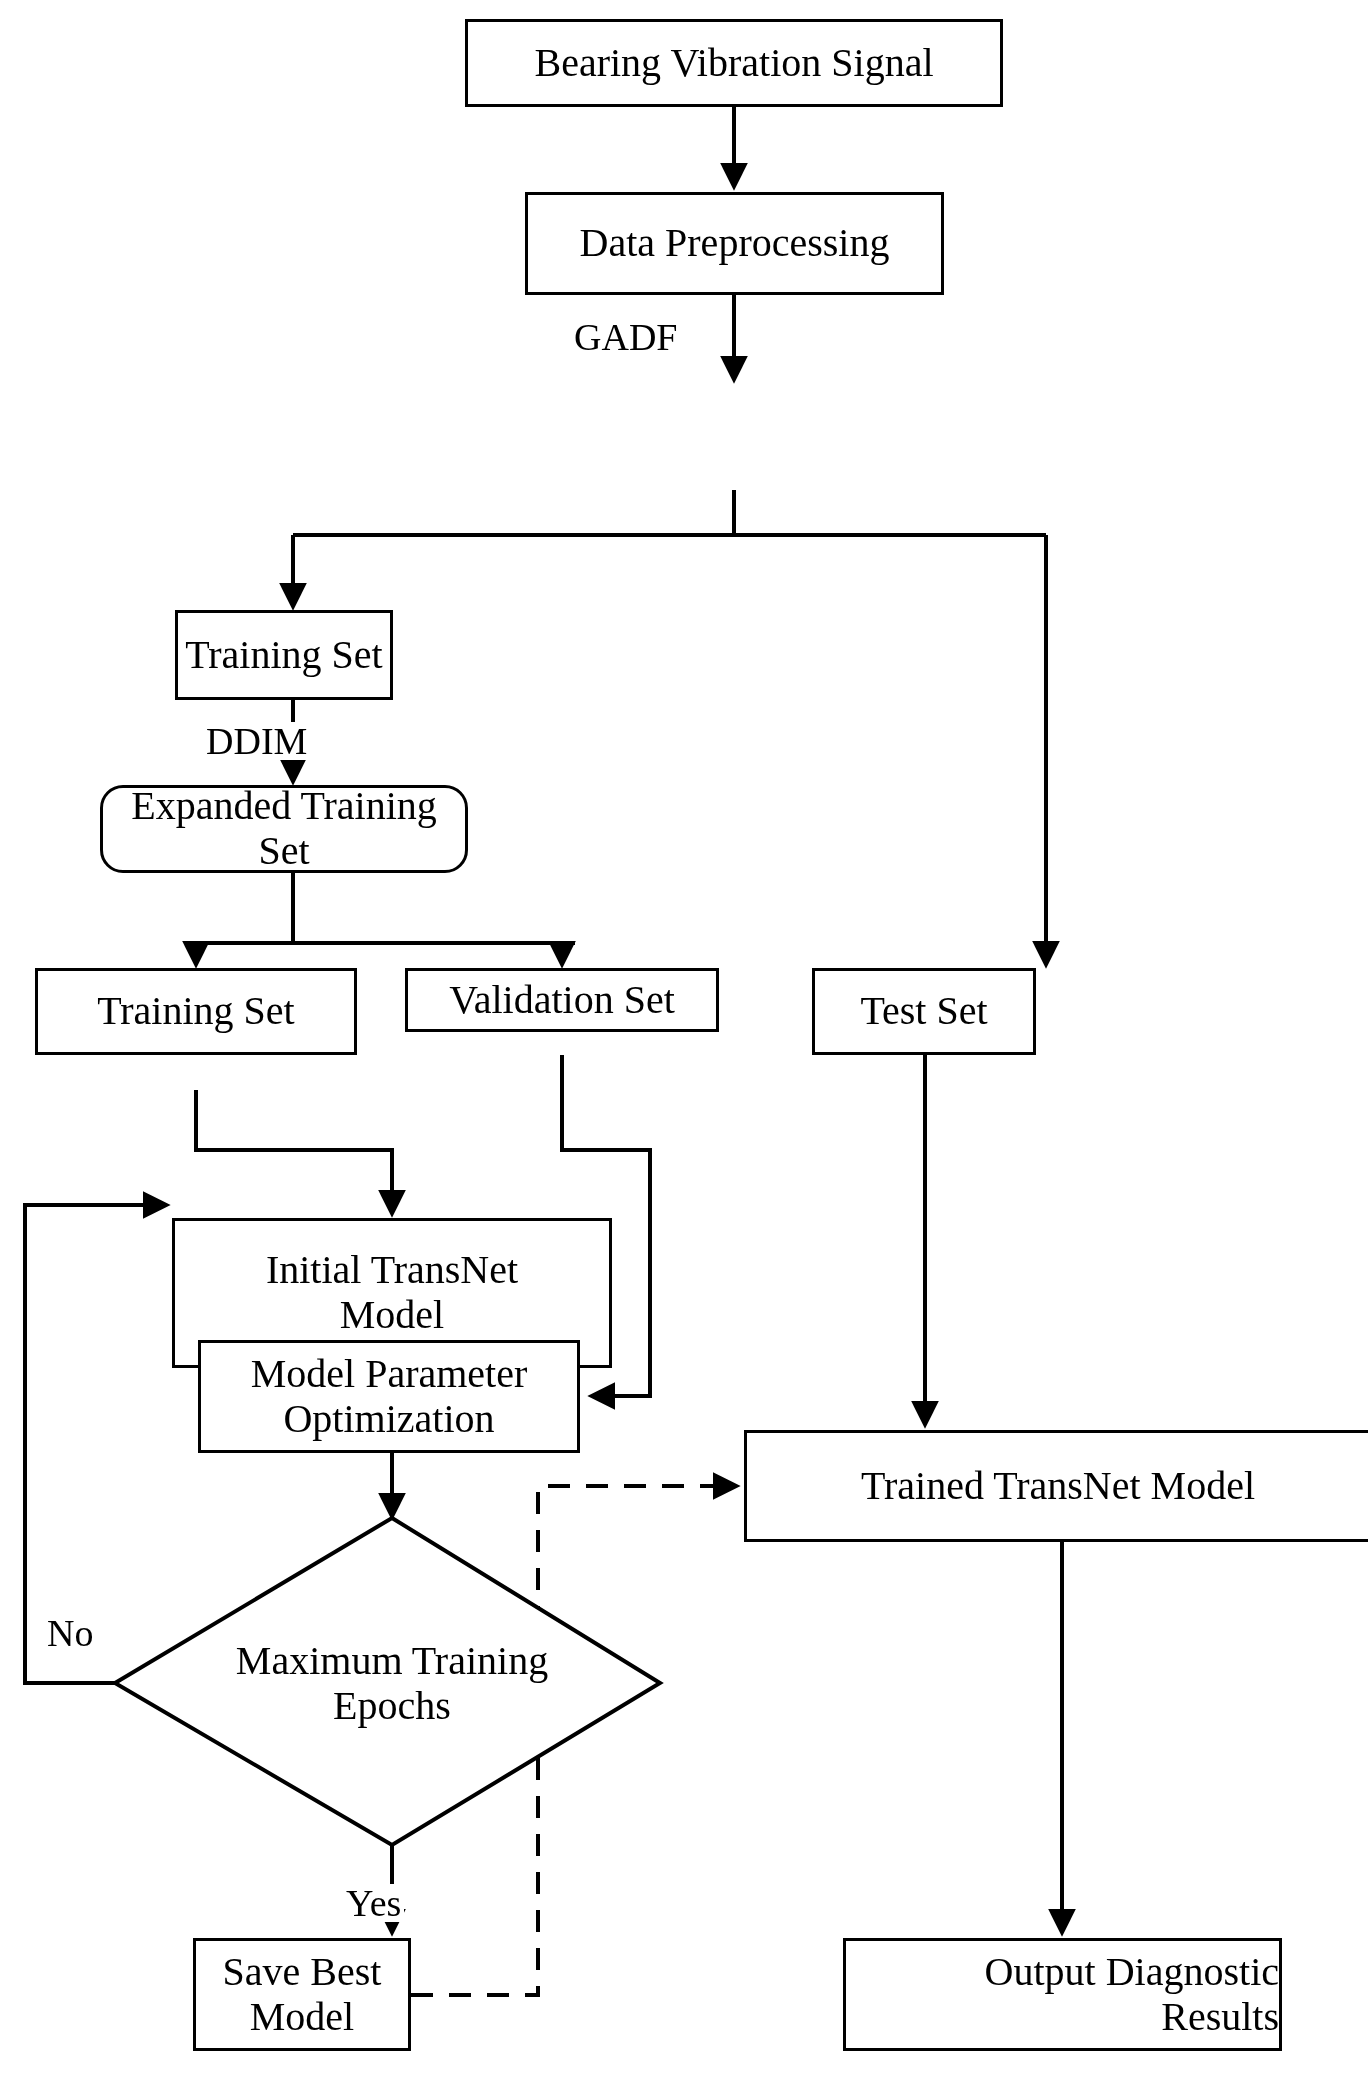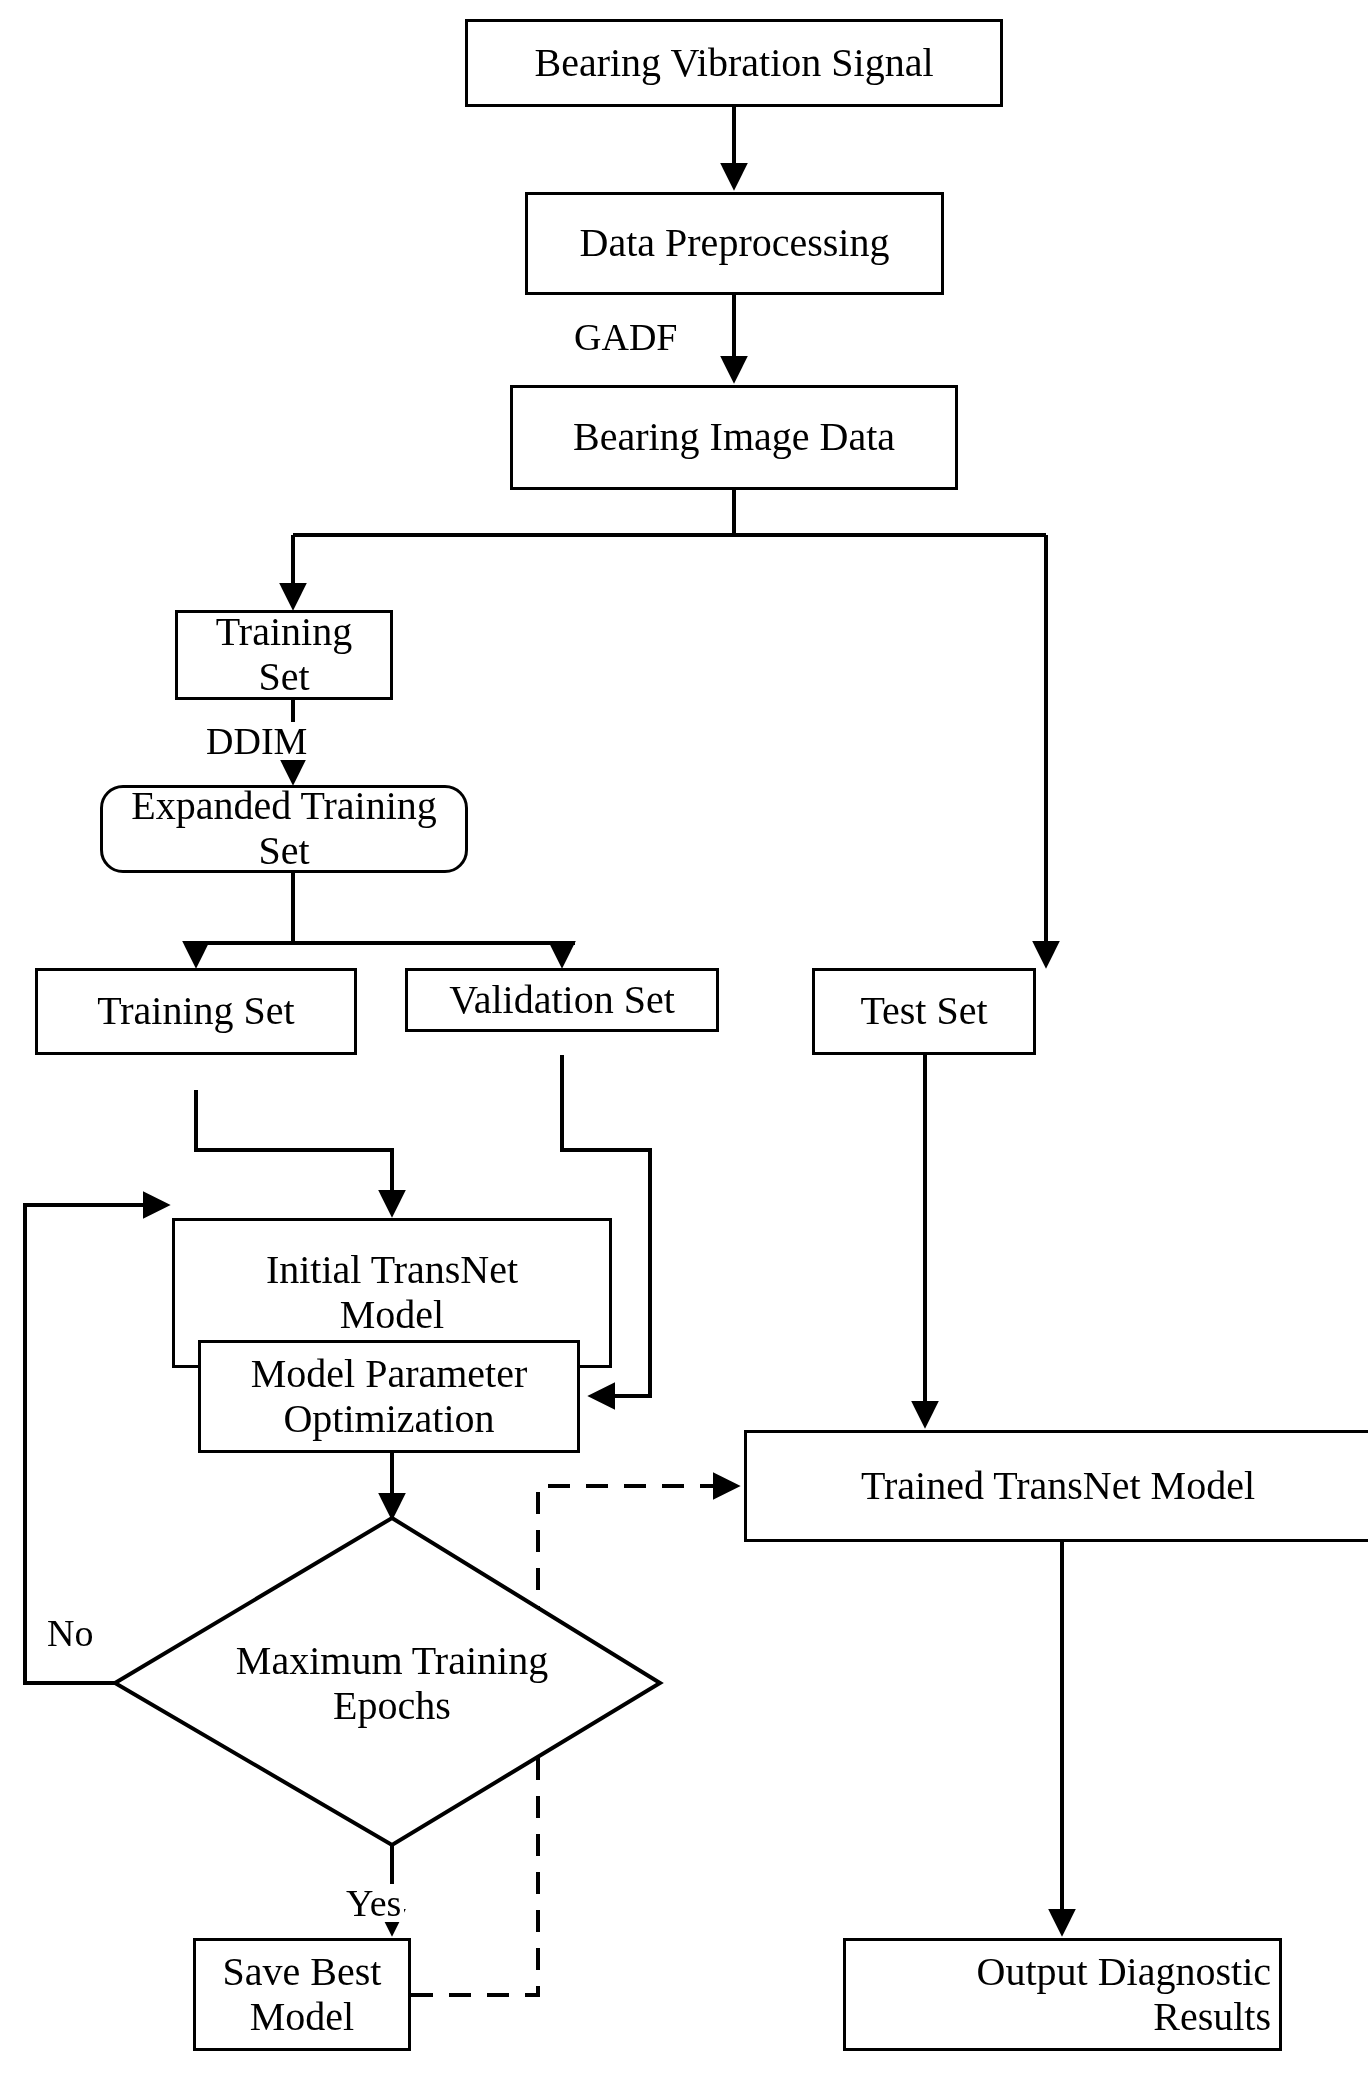--- a/index.html
+++ b/index.html
@@ -26,21 +26,21 @@
     position:absolute;
     box-sizing:border-box;
     border:3px solid #000000;
     background:#ffffff;
     display:flex;
     align-items:center;
     justify-content:center;
     text-align:center;
     line-height:1.12;
     font-size:40px;
-    padding:0 8px;
+    padding:0 0;
     z-index:2;
   }
   .node span{display:block;width:100%;}
   .diamond-label{
     position:absolute;
     display:flex;
     align-items:center;
     justify-content:center;
     text-align:center;
     font-size:40px;
@@ -117,23 +117,20 @@
   <div class="node" style="left:465px; top:19px; width:538px; height:88px;">
     <span>Bearing Vibration Signal</span>
   </div>
 
   <div class="node" style="left:525px; top:192px; width:419px; height:103px;">
     <span>Data Preprocessing</span>
   </div>
 
   <div class="edge-label" style="left:571px; top:318px;">GADF</div>
 
-  <div class="node" style="left:510px; top:385px; width:448px; height:105px;">
-    <span>Bearing Image Data</span>
-  </div>
 
   <div class="node" style="left:175px; top:610px; width:218px; height:90px;">
     <span>Training Set</span>
   </div>
 
   <div class="edge-label" style="left:203px; top:722px;">DDIM</div>
 
   <div class="node" style="left:100px; top:785px; width:368px; height:88px;border-radius:23px;">
     <span>Expanded Training Set</span>
   </div>

